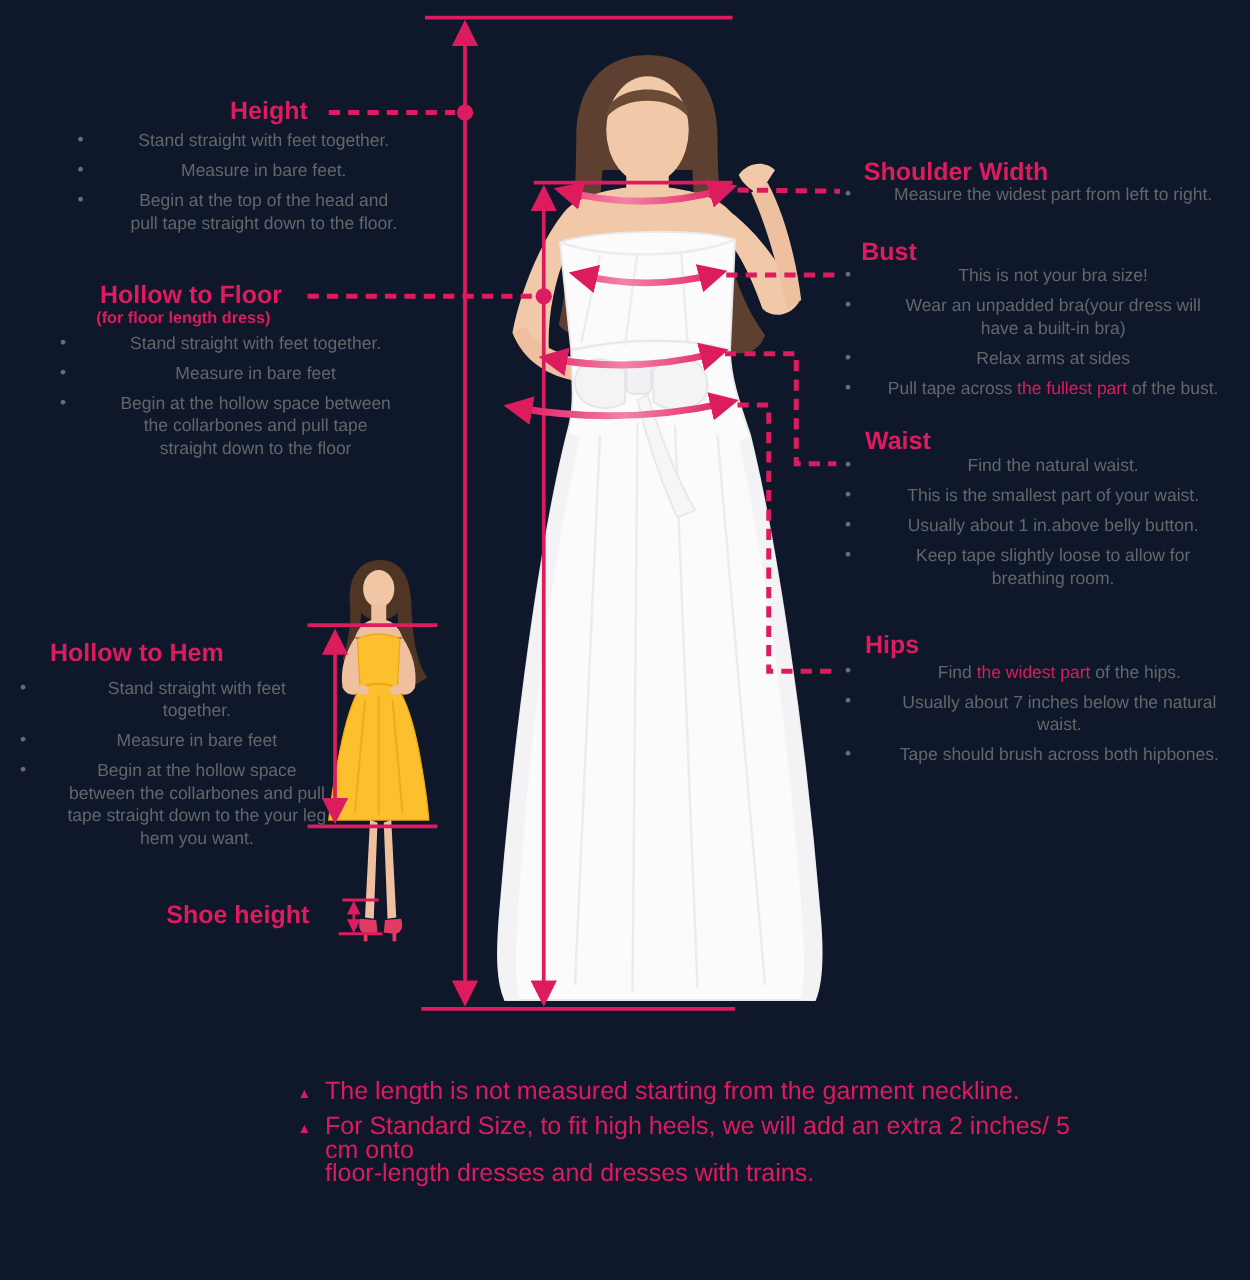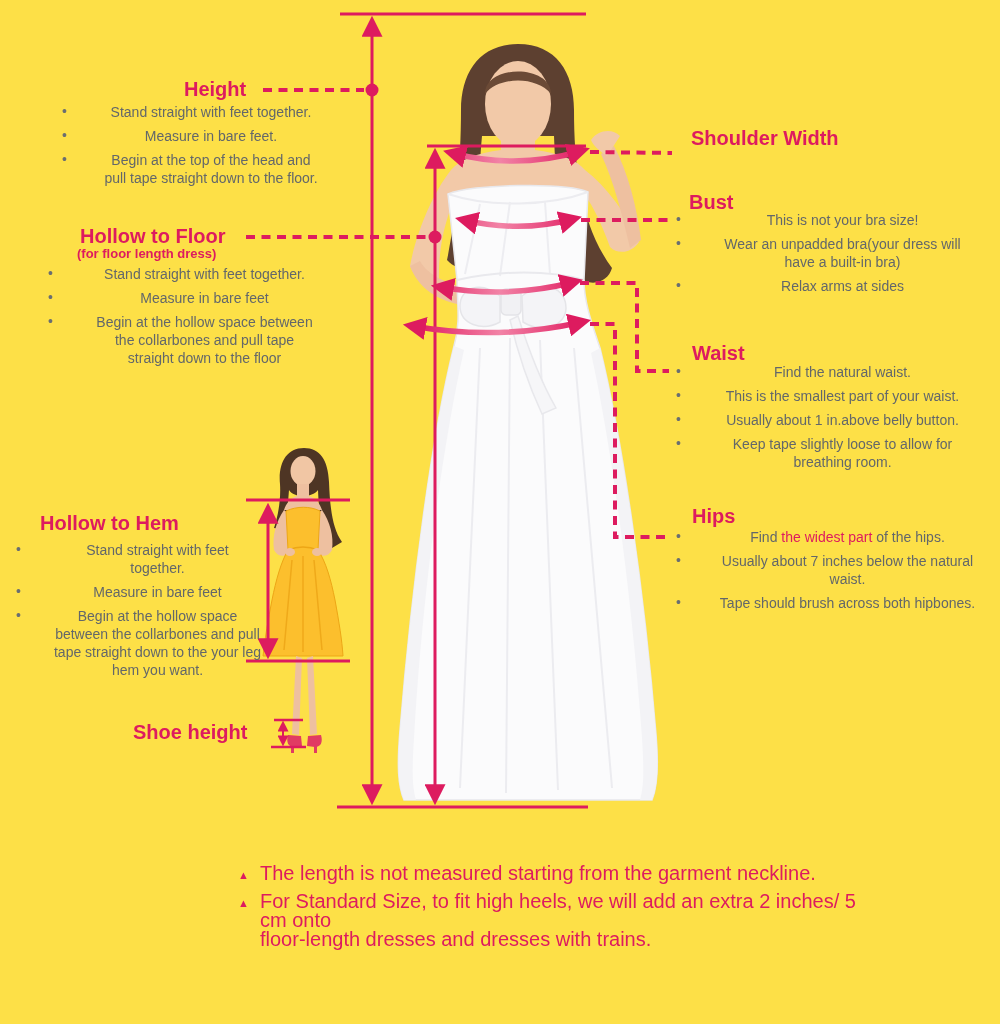--- a/index.html
+++ b/index.html
@@ -1,19 +1,19 @@
 <!DOCTYPE html>
 <html style="--accent: #dd1b5f; --text: #63676a;"><head>
 <meta charset="utf-8">
 <style>
   :root { --accent:#dd1b5f; --text:#63676a; }
   * { box-sizing:border-box; }
   html,body { margin:0; padding:0; background:#fff; }
   body { font-family:"Liberation Sans","DejaVu Sans",sans-serif; }
-  .canvas { position:relative; width:1000px; height:1024px; background:#fde047; overflow:hidden; }
+  .canvas { position:relative; width:1000px; height:1024px; background:#0f172a; overflow:hidden; }
   .abs { position:absolute; }
   svg { display:block; }
 
   .sec-title { position:absolute; font-size:20px; font-weight:bold; color:var(--accent); white-space:nowrap; }
   .sec-sub { position:absolute; font-size:13px; font-weight:bold; color:var(--accent); white-space:nowrap; }
 
   ul.blist { position:absolute; list-style:none; margin:0; padding:0; color:var(--text); font-size:14px;text-align:center; }
   ul.blist li { position:relative; padding-left:17px; margin-bottom:6px; line-height:18px; white-space:pre-line; }
   ul.blist li::before { content:"•"; position:absolute; left:2px; top:-1px; color:#6a6e71; font-size:14px; }
   ul.blist .hl { color:var(--accent); }
@@ -181,27 +181,31 @@
       <li><span>Measure in bare feet</span></li>
       <li><span>Begin at the hollow space
 between the collarbones and pull
 tape straight down to the your leg
 hem  you want.</span></li>
     </ul>
 
   <div class="sec-title" style="left:133px;top:721px">Shoe height</div>
 
   <div class="sec-title" style="left:691px;top:127px">Shoulder Width</div>
+  <ul class="blist" style="left:674px;top:146px;width:320px">
+      <li><span>Measure the widest part from left to right.</span></li>
+    </ul>
 
   <div class="sec-title" style="left:689px;top:191px">Bust</div>
   <ul class="blist" style="left:674px;top:211px;width:320px">
       <li><span>This is not your bra size!</span></li>
       <li><span>Wear an unpadded bra(your dress will
 have a built-in bra)</span></li>
       <li><span>Relax arms at sides</span></li>
+      <li><span>Pull tape across </span><span class="hl">the fullest part</span><span> of the bust.</span></li>
     </ul>
 
   <div class="sec-title" style="left:692px;top:342px">Waist</div>
   <ul class="blist" style="left:674px;top:363px;width:320px">
       <li><span>Find the natural waist.</span></li>
       <li><span>This is the smallest part of your waist.</span></li>
       <li><span>Usually about 1 in.above belly button.</span></li>
       <li><span>Keep tape slightly loose to allow for
 breathing room.</span></li>
     </ul>

